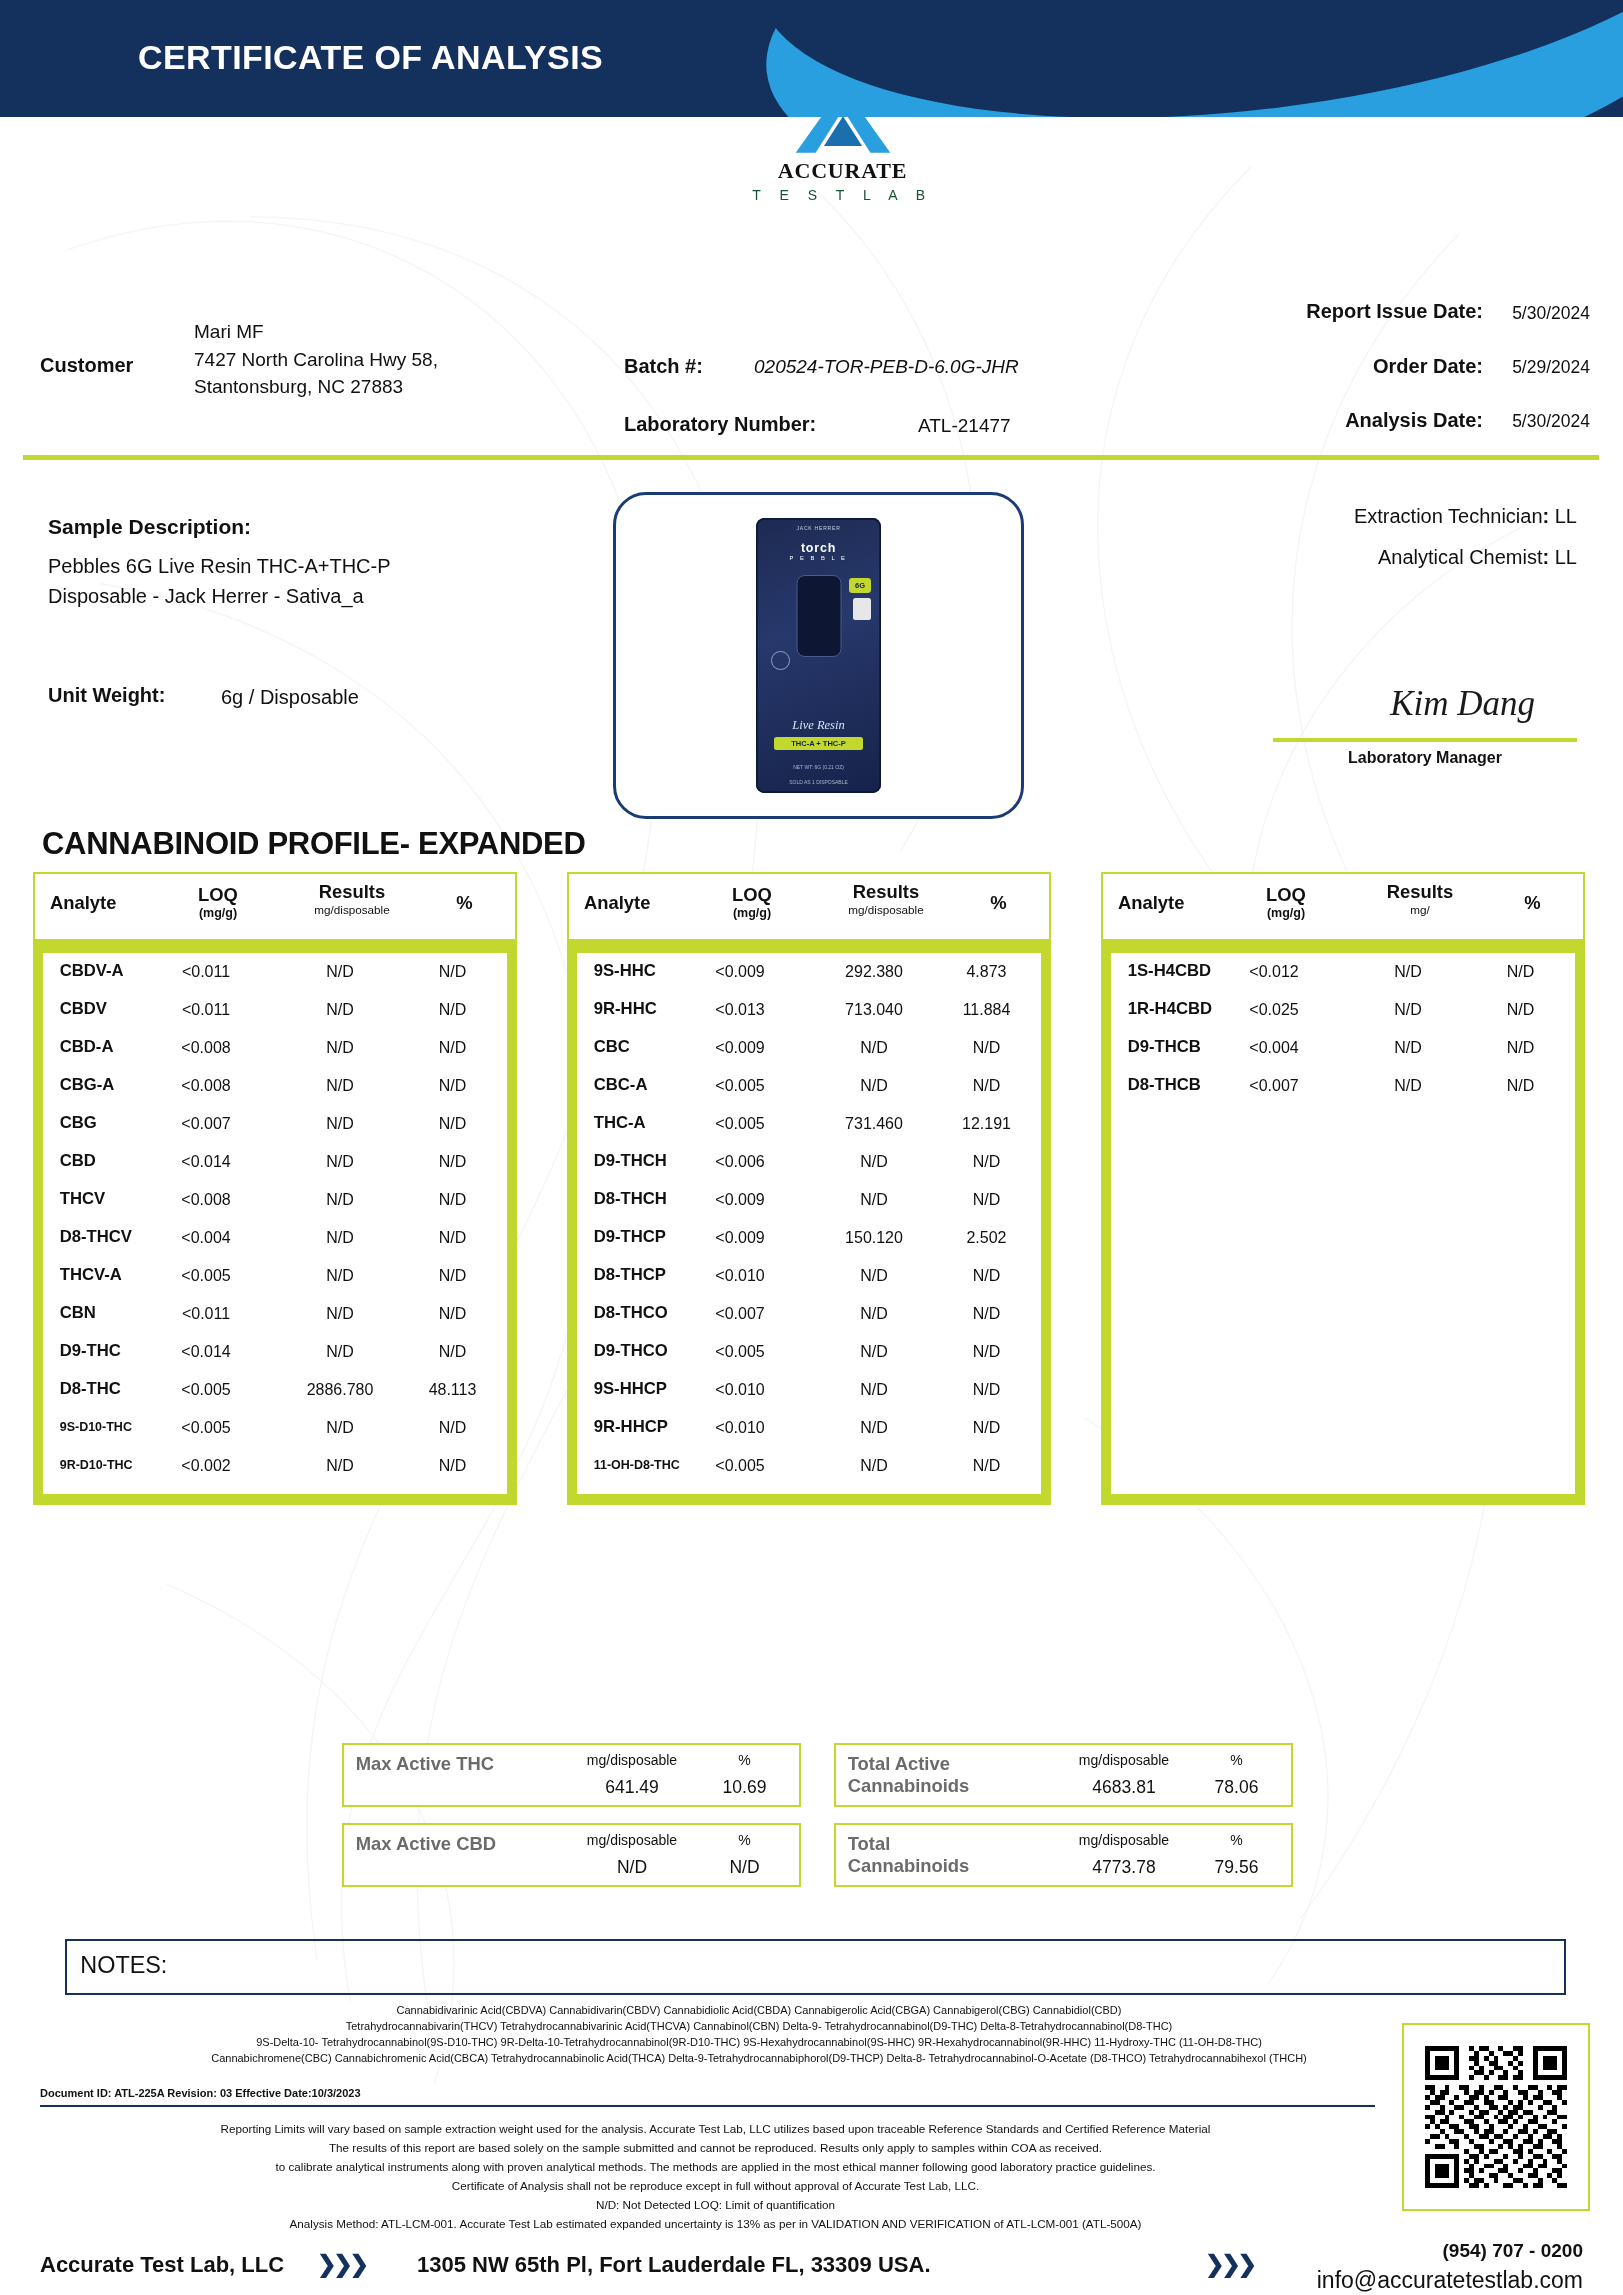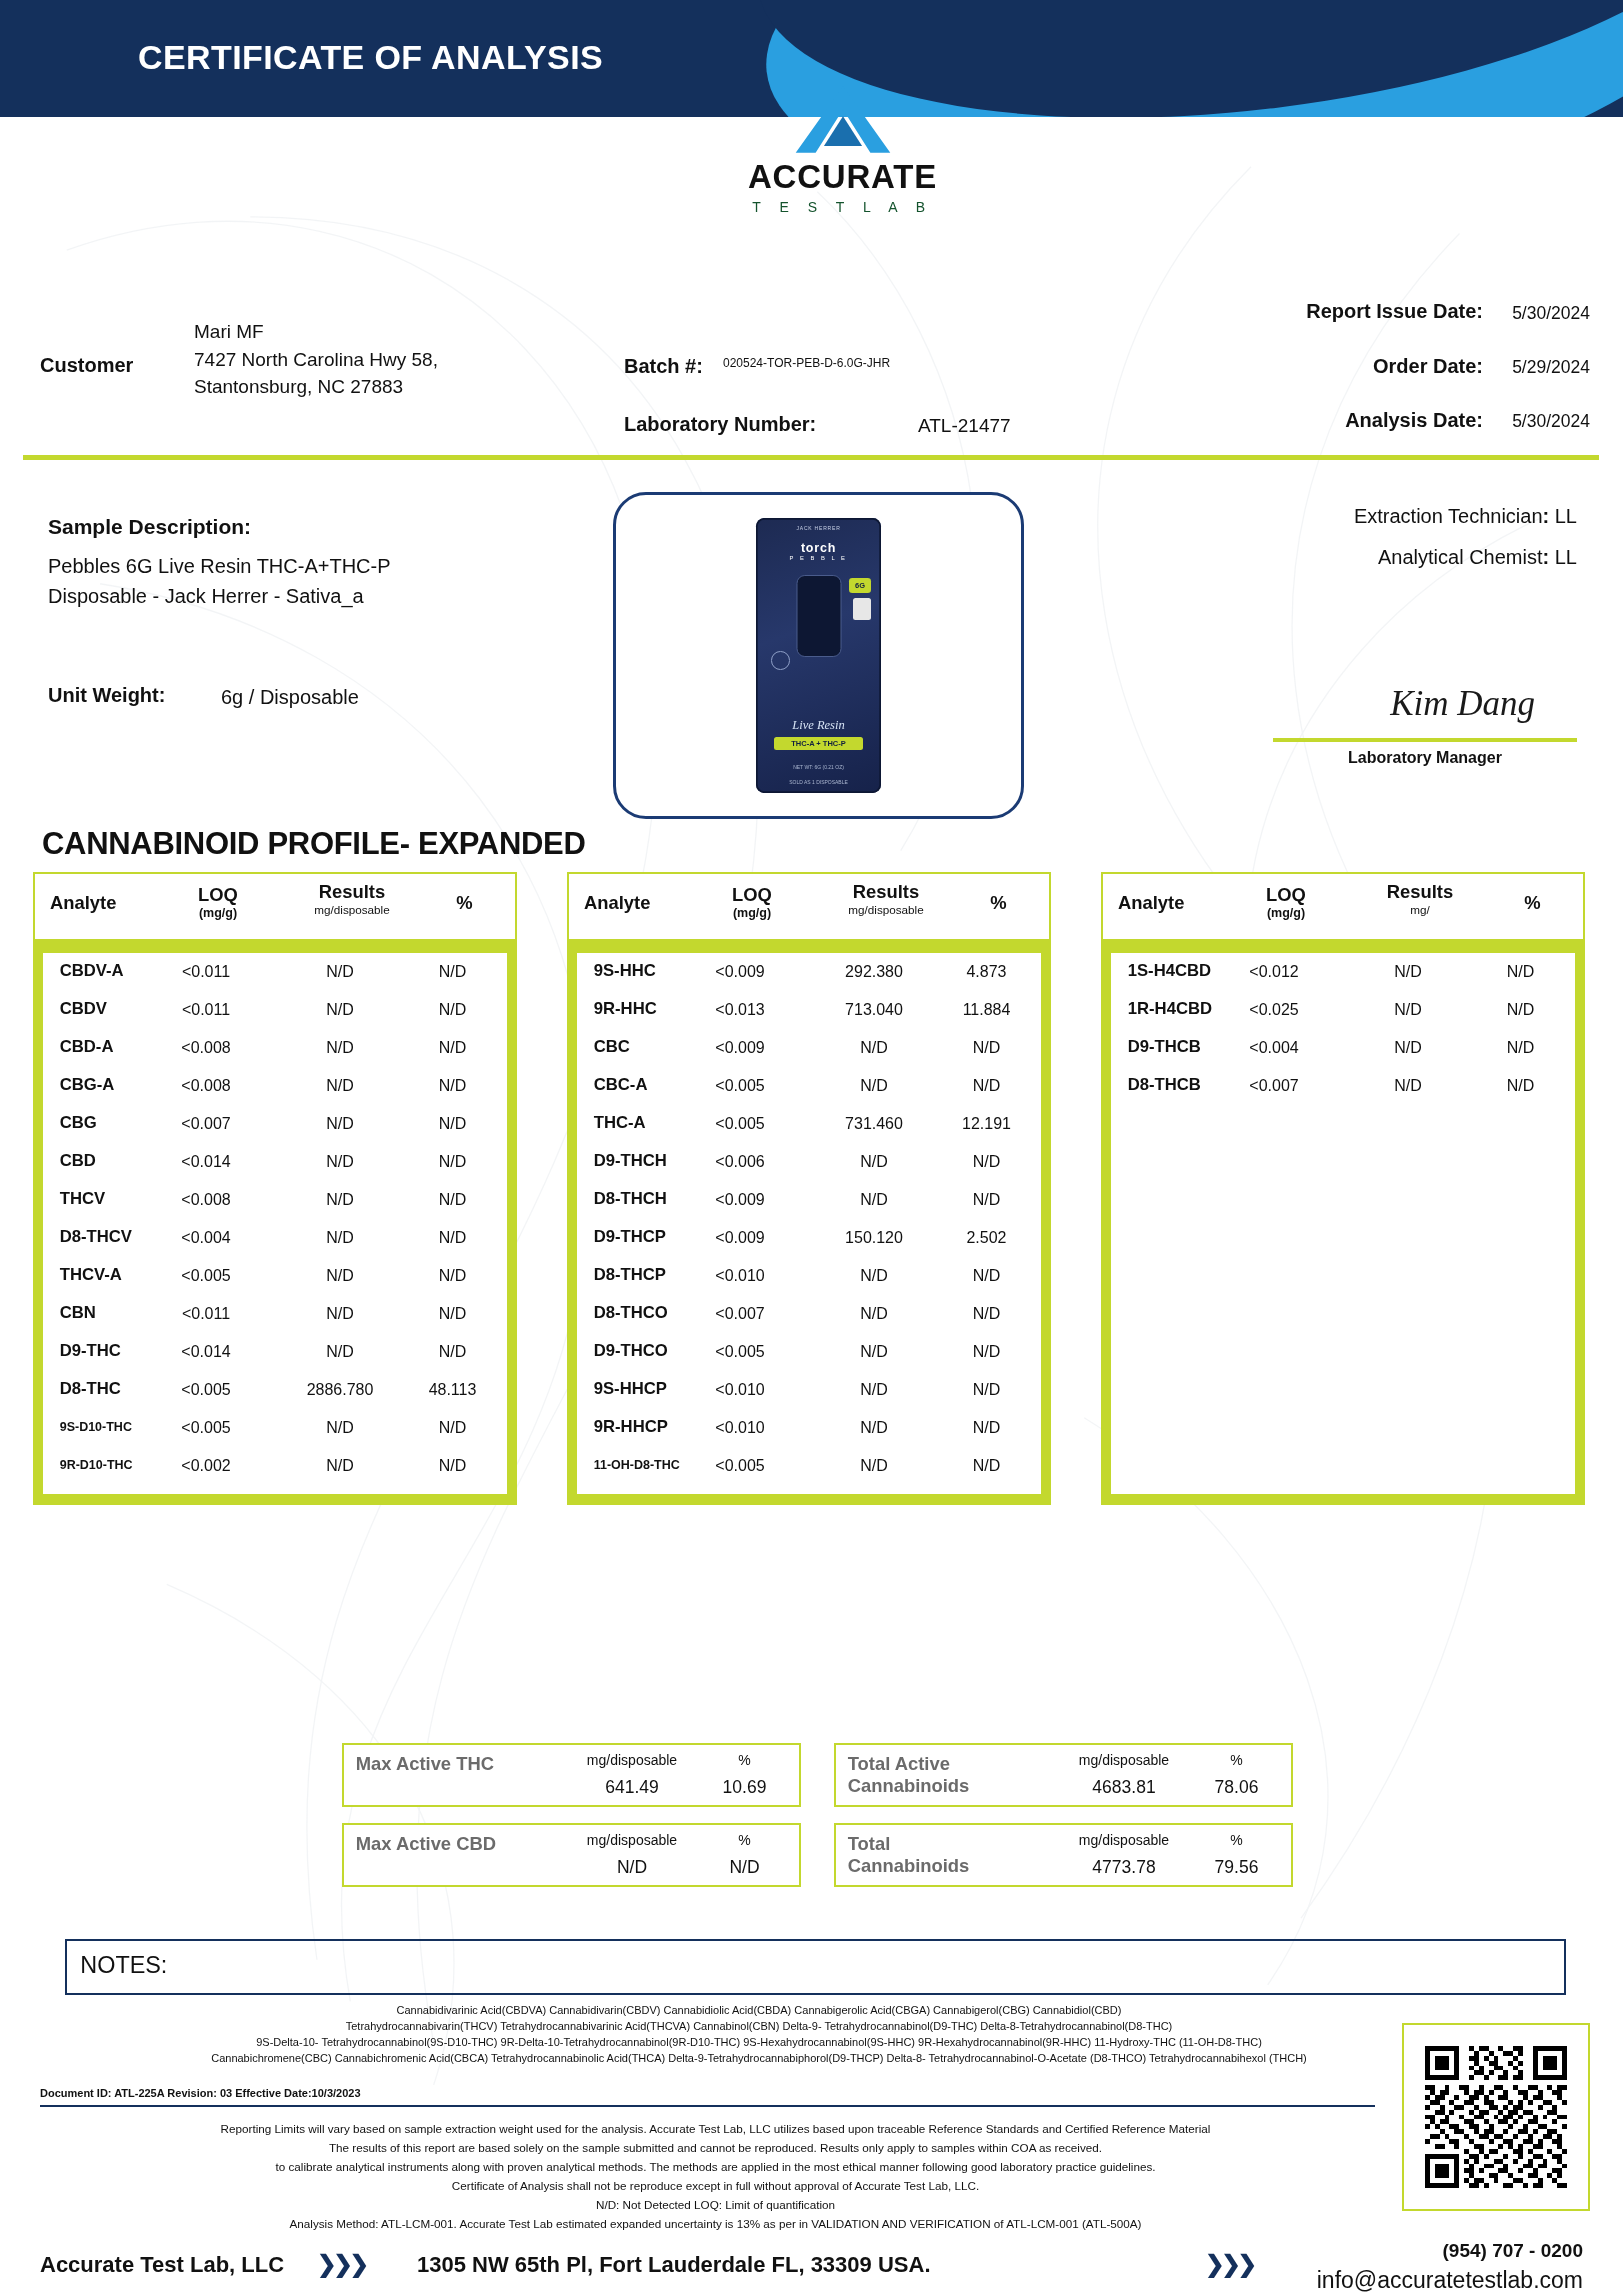--- a/index.html
+++ b/index.html
@@ -30,26 +30,26 @@
     transform:rotate(-7deg);
   }
   .coa-title {
     position:absolute; left:138px; top:38px;
     font-size:34px; font-weight:bold; color:#ffffff; letter-spacing:0.4px;
   }
 
   
   .logo-wrap { position:absolute; left:705px; top:83px; width:275px; text-align:center; }
   .logo-mark { width:108px; height:73px; margin:0 auto; display:block; }
-  .logo-text { font-size:33px; font-weight:bold; letter-spacing:0.8px; margin-top:1.7px; }
+  .logo-text { font-size:22px; font-weight:bold; letter-spacing:0.8px; margin-top:1.7px;font-family:Liberation Serif, serif; }
   .logo-sub { font-size:14px; letter-spacing:7.5px; color:#14532d; margin-top:3.3px; }
   .cust-label { position:absolute; left:40px; top:354px; font-size:20px; font-weight:bold; }
   .cust-lines { position:absolute; left:194px; top:318px; font-size:19px; line-height:27.5px; }
   .batch-label { position:absolute; left:624px; top:355px; font-size:20px; font-weight:bold; }
-  .batch-val { position:absolute; left:723px; top:356px; font-size:12px; }
+  .batch-val { position:absolute; left:754px; top:356px; font-size:19px;font-style:italic; }
   .lab-label { position:absolute; left:624px; top:413px; font-size:20px; font-weight:bold; }
   .lab-val { position:absolute; left:918px; top:415px; font-size:19px; }
 
   .rid-label { position:absolute; right:140px; top:300px; font-size:20px; font-weight:bold; text-align:right; }
   .rid-val { position:absolute; right:33px; top:303px; font-size:17.5px; }
   .ord-label { position:absolute; right:140px; top:355px; font-size:20px; font-weight:bold; text-align:right; }
   .ord-val { position:absolute; right:33px; top:357px; font-size:17.5px; }
   .ana-label { position:absolute; right:140px; top:409px; font-size:20px; font-weight:bold; text-align:center; }
   .ana-val { position:absolute; right:33px; top:411px; font-size:17.5px; }
 

